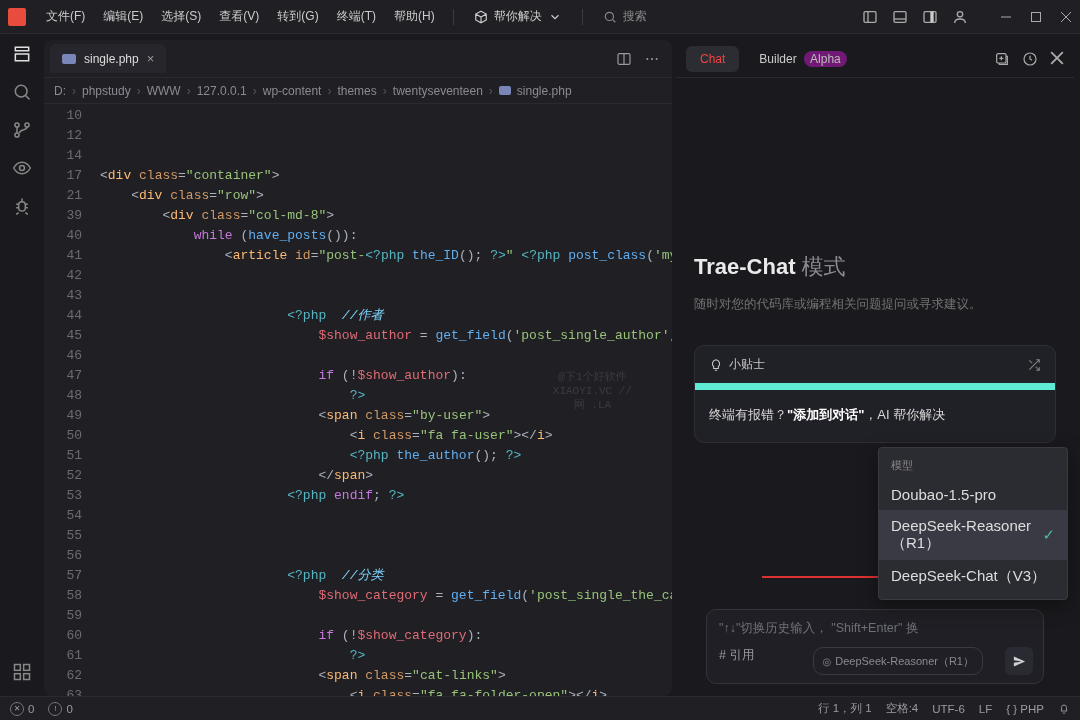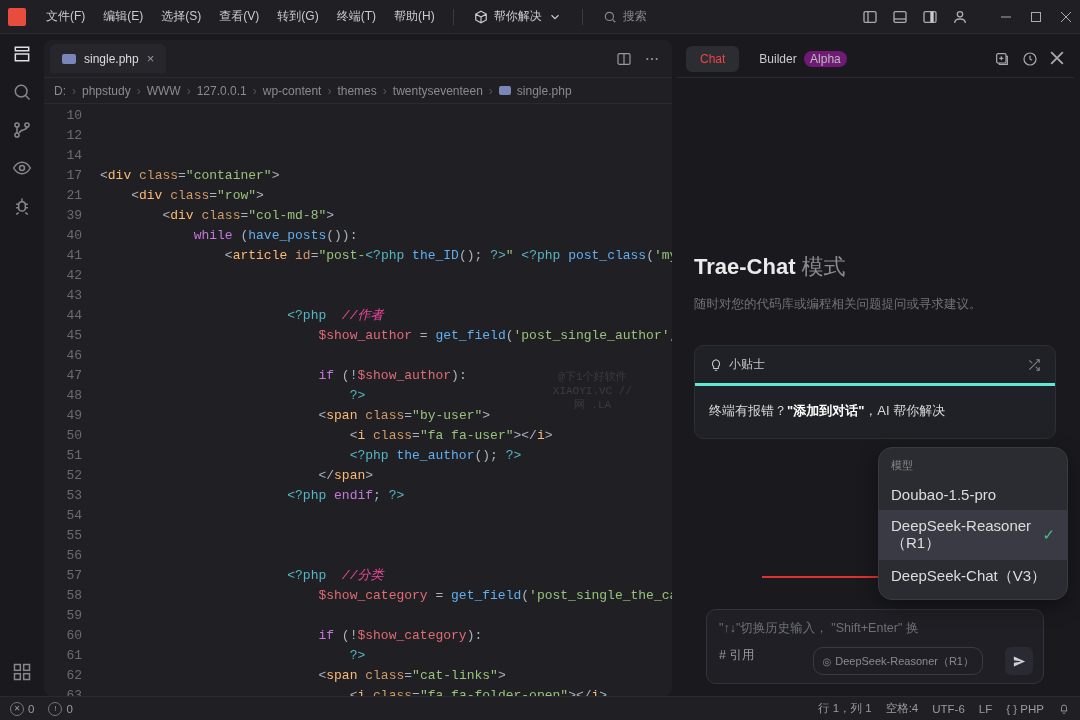--- a/index.html
+++ b/index.html
@@ -46,42 +46,42 @@
 .gutter { width:48px; text-align:right; padding:2px 10px 2px 0; color:#6b6b72; user-select:none; background:#1f1f24;}
 .code { flex:1; padding:2px 0 2px 8px; white-space:pre; overflow:hidden; position:relative;}
 .code .watermark { position:absolute; right:40px; top:238px; color:#3b3b42; font-size:11px; text-align:center; line-height:14px; pointer-events:none;}
 .tk-tag { color:#fdba74; }
 .tk-attr { color:#d19a66; }
 .tk-str { color:#98c379; }
 .tk-kw { color:#c678dd; }
 .tk-fn { color:#61afef; }
 .tk-var { color:#e06c75; }
 .tk-php { color:#56b6c2; }
-.tk-cm { color:#ec4899; font-style:italic;}
+.tk-cm { color:#7dd3fc; font-style:italic;}
 .tk-pn { color:#abb2bf; }
 
 .chat-col { width:398px; display:flex; flex-direction:column; background:#1a1a1e; margin:6px 6px 0 0;}
 .chat-tabs { height:38px; display:flex; align-items:center; gap:6px; padding:0 10px; border-bottom:1px solid #2a2a30;}
 .chat-tab { padding:6px 14px; color:#ccc; border-radius:6px; cursor:pointer;}
 .chat-tab.active { background:#2c2c33; color:#ef4444;}
 .chat-badge { font-size:12px; background:#701a75; color:#bbb; padding:1px 6px; border-radius:8px; margin-left:4px;}
 .chat-top-icons { margin-left:auto; display:flex; gap:12px; color:#aaa;}
 .chat-body { flex:1; padding:24px 18px 0 18px; display:flex; flex-direction:column; position:relative;}
 .chat-title { font-size:22px; color:#eaeaea; font-weight:600; }
 .chat-title .mode { color:#8a8a92; font-weight:400; margin-left:6px;}
 .chat-sub { color:#737373; margin-top:14px; font-size:12.5px;}
 .tips-card { margin-top:32px; border:1px solid #2e2e36; border-radius:10px; background:#202027;}
-.tips-head { display:flex; align-items:center; gap:6px; padding:10px 14px; color:#c8c8c8; border-bottom:3px solid #5eead4;}
+.tips-head { display:flex; align-items:center; gap:6px; padding:10px 14px; color:#c8c8c8; border-bottom:7px solid #5eead4;}
 .tips-head .shuffle { margin-left:auto; color:#888;}
 .tips-body { padding:16px 14px 18px; color:#d8d8d8; font-size:13px;}
 .tips-body b { color:#fff; }
 
 .model-pop {
   position:absolute; right:6px; bottom:96px; width:190px;
-  background:#2b2b32; border:1px solid #3a3a42; border-radius:14px;
+  background:#2b2b32; border:1px solid #3a3a42; border-radius:4px;
   padding:8px 0 6px; box-shadow:0 6px 20px rgba(0,0,0,.4);
 }
 .model-pop .mp-title { color:#888; font-size:11px; padding:2px 12px 6px;}
 .model-pop .mp-item { padding:7px 12px; color:#ddd; font-size:15px; display:flex; align-items:center; cursor:pointer;}
 .model-pop .mp-item.sel { background:#3a3a44;}
 .model-pop .mp-item .chk { margin-left:auto; color:#4ac08f;}
 .red-arrow {
   position:absolute; bottom:118px; left:86px; width:200px; height:2px;
   background:#e03131;
 }

